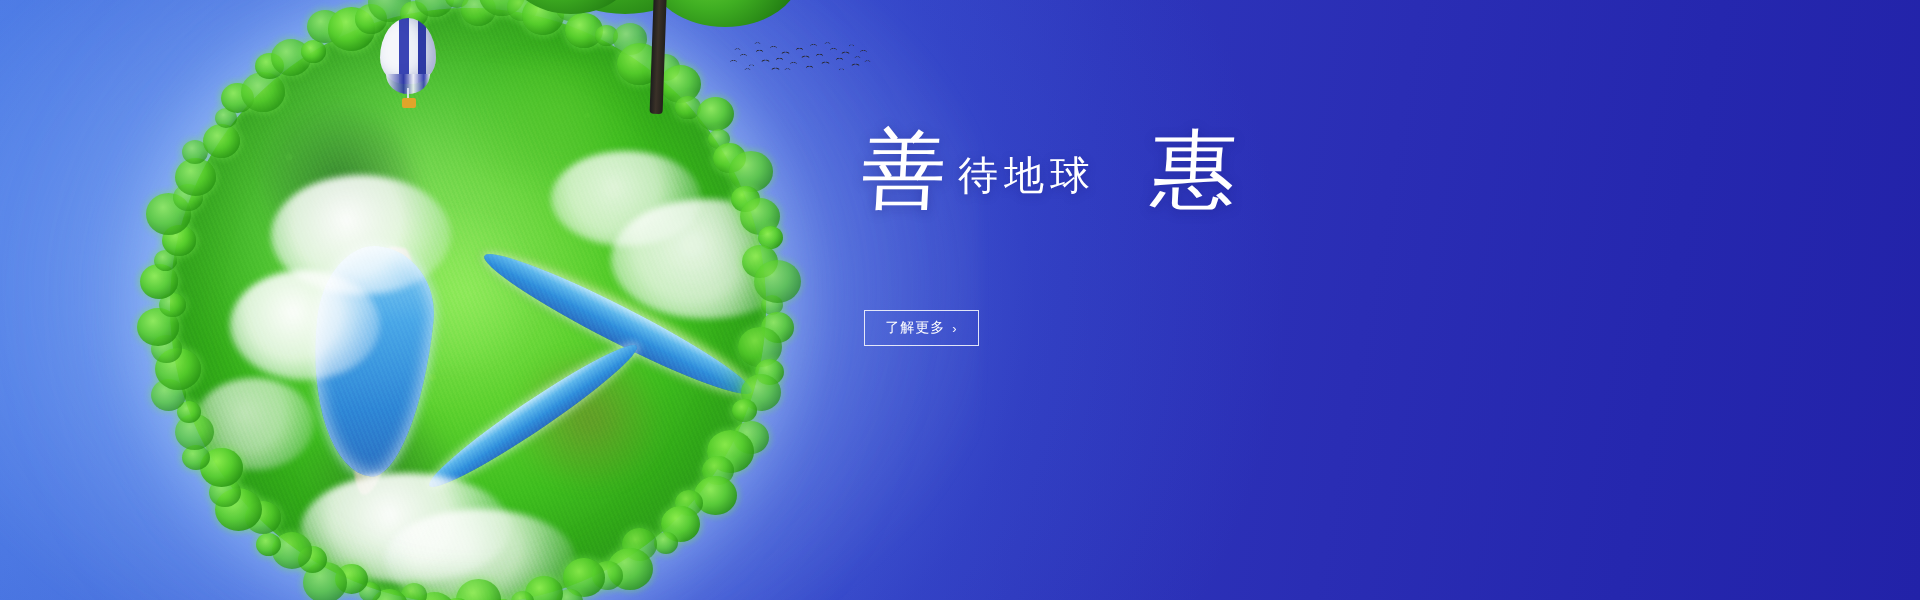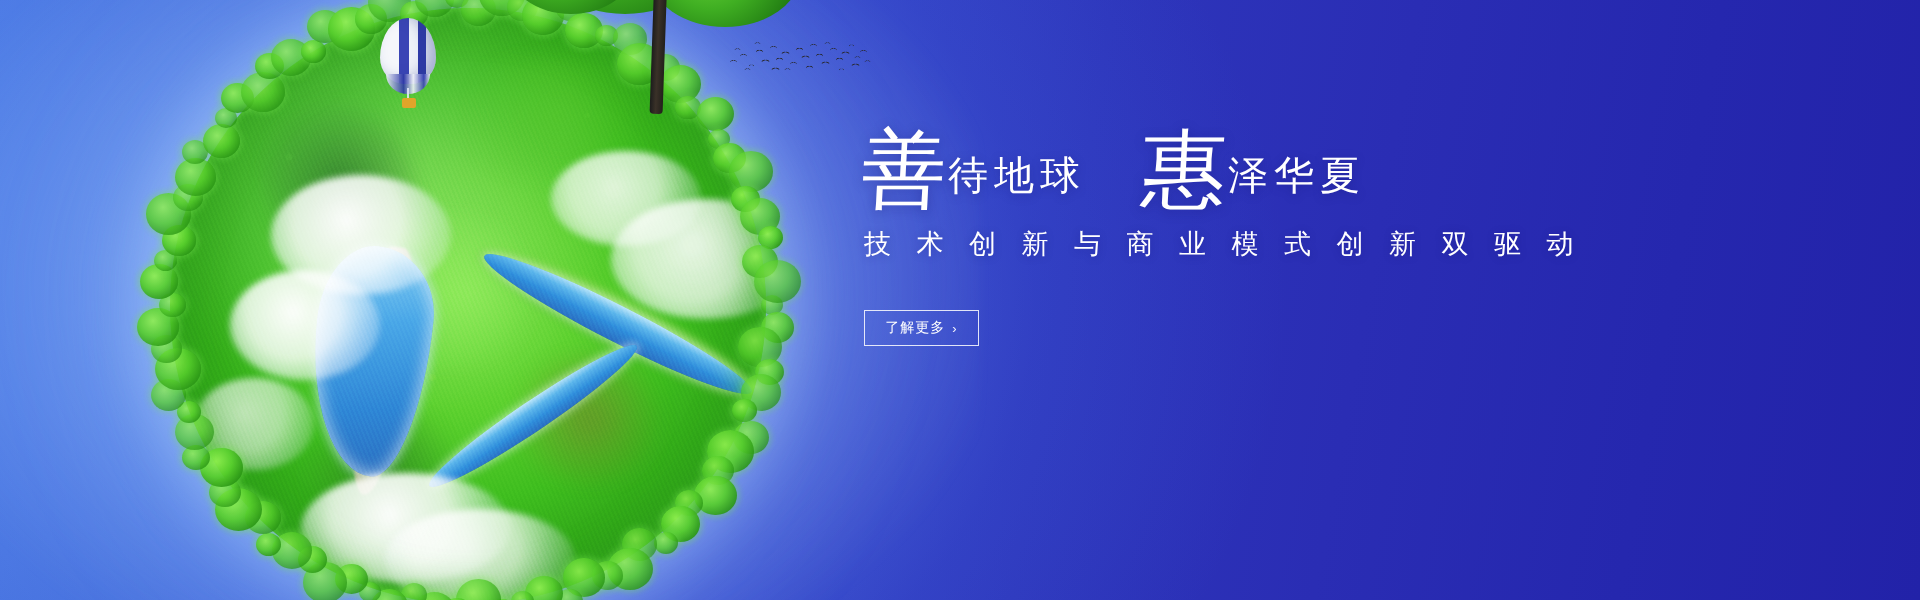--- a/index.html
+++ b/index.html
@@ -262,21 +262,21 @@
     font-weight:400;
     letter-spacing:0;
     text-shadow:0 2px 12px rgba(20,20,110,.35);
     transform:skewX(-3deg);
   }
   .hl-small {
     font-family:"Liberation Serif","DejaVu Serif",serif;
     font-size:40px; line-height:1;
     font-weight:400;
     letter-spacing:6px;
-    margin-left:2px;
+    margin-left:12px;
     padding-bottom:12px;
     text-shadow:0 2px 10px rgba(20,20,110,.35);
   }
   .hl-gap { width:56px; }
 
   .subtitle {
     position:absolute; left:2px; top:226px;
     font-size:27px;
     letter-spacing:9px;
     color:#ffffff;
@@ -659,24 +659,22 @@
       </div>
   </div>
 
   <div class="content">
 
     <div class="headline">
       <span class="hl-big">善</span>
       <span class="hl-small">待地球</span>
       <span class="hl-gap"></span>
       <span class="hl-big">惠</span>
-      <span class="hl-small">泽华夏</span>
     </div>
 
-    <div class="subtitle">技 术 创 新 与 商 业 模 式 创 新 双 驱 动</div>
 
 
     <div class="cta">
       <span>了解更多</span>
       <span class="chev">›</span>
     </div>
 
   </div>
 </div>
 

